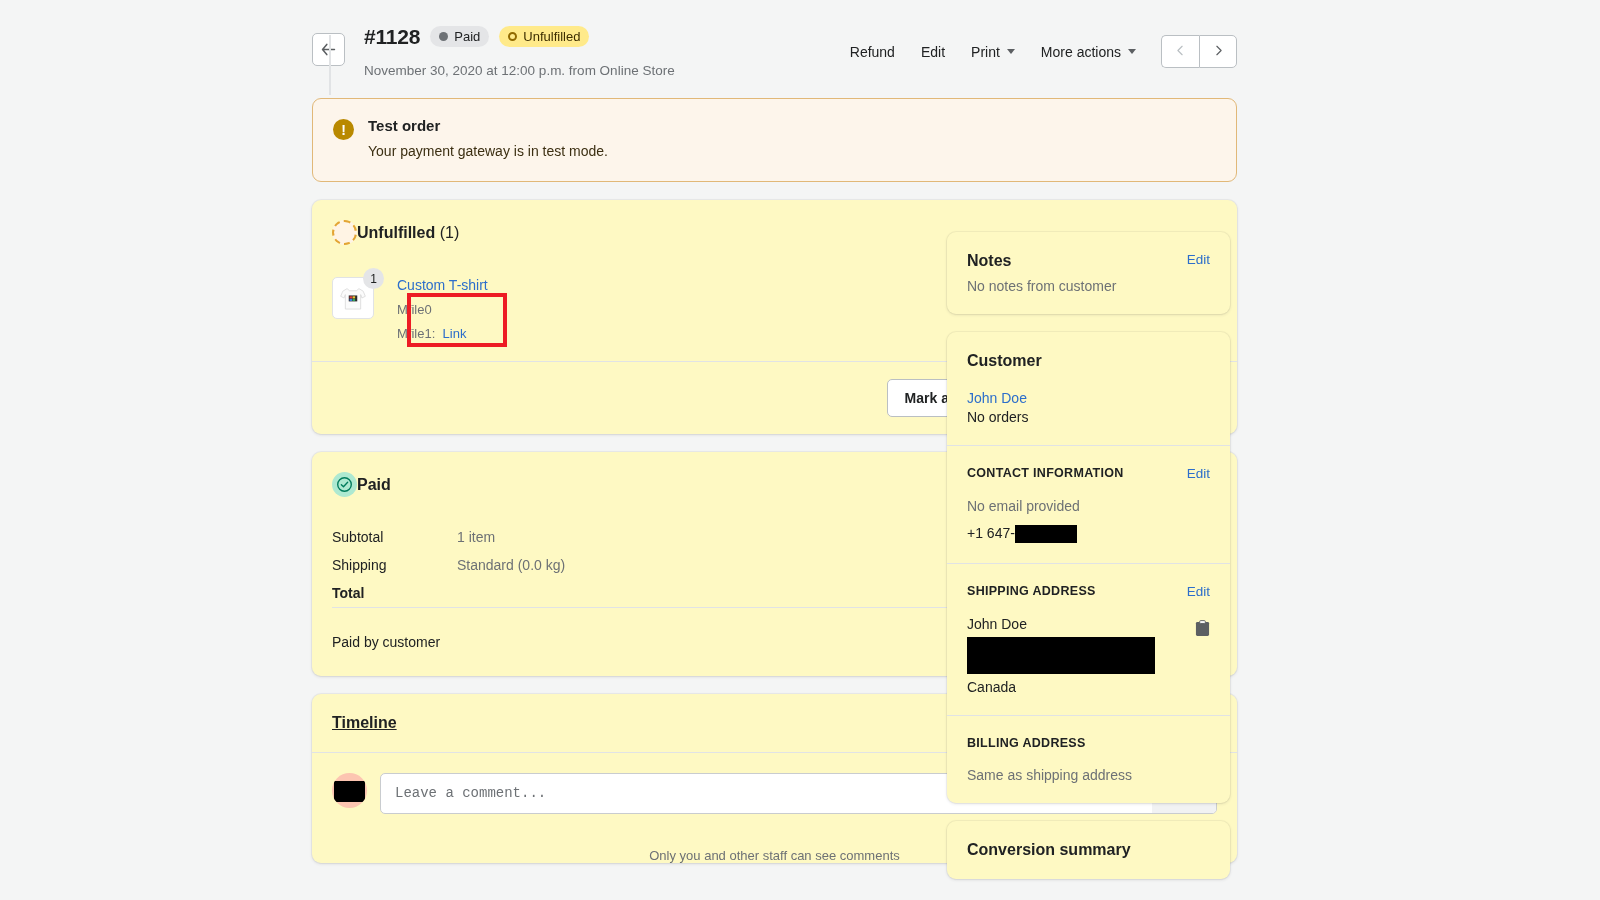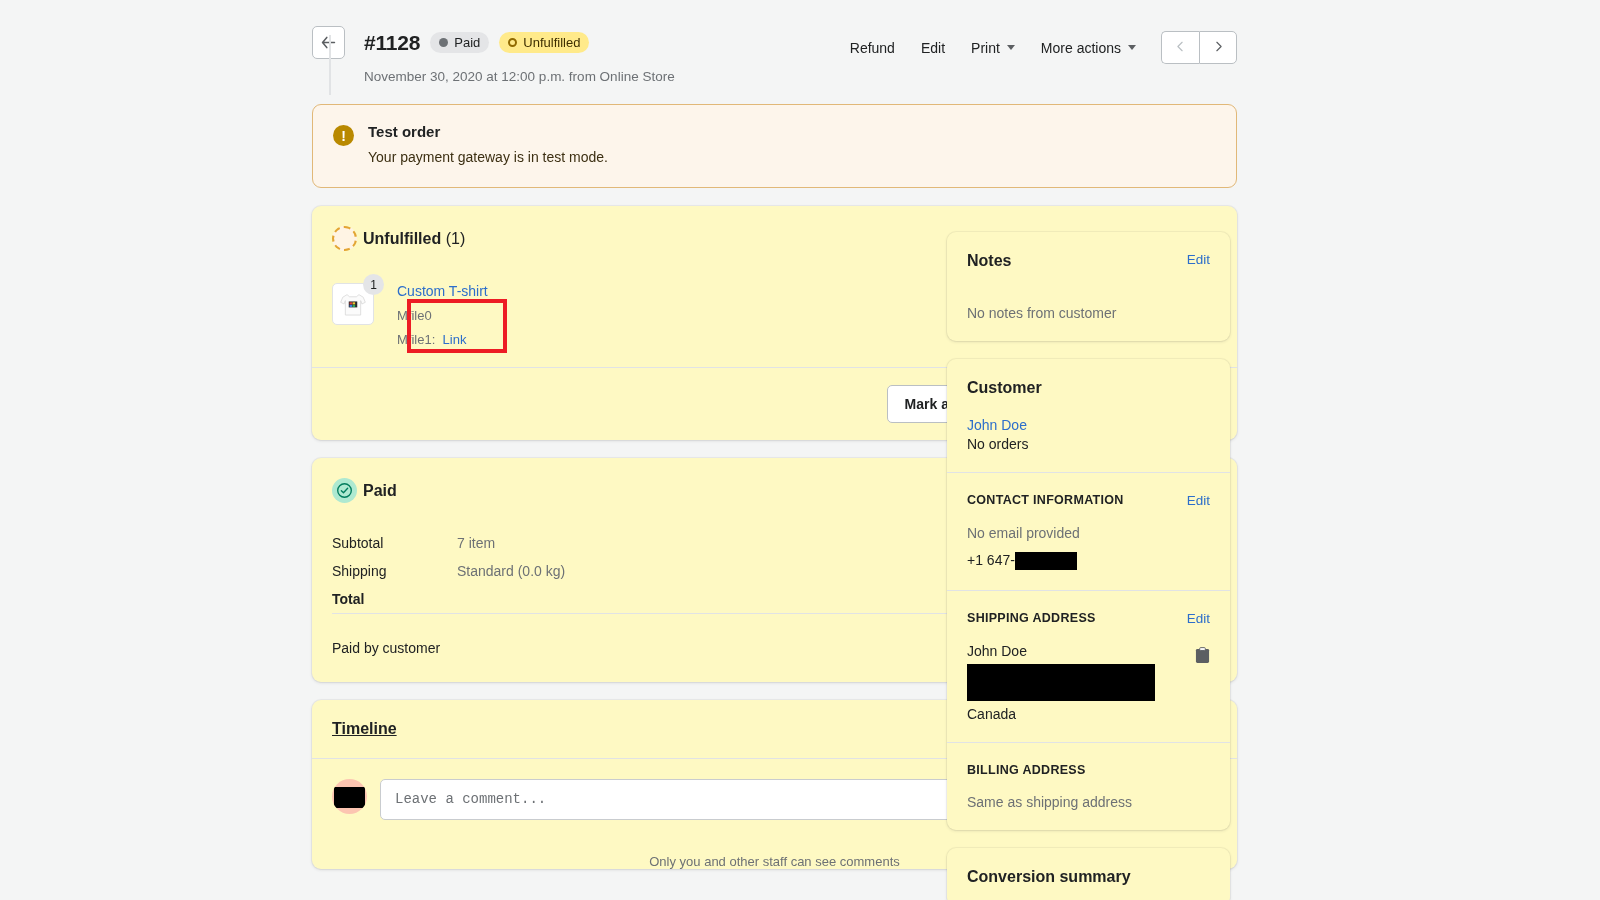--- a/index.html
+++ b/index.html
@@ -8,21 +8,21 @@
     background: #f4f5f5;
     font-family: "Liberation Sans", sans-serif;
     color: #202223;
     overflow: hidden;
   }
   .page { position: relative; width: 1600px; height: 900px; }
   .col-main { position: absolute; left: 312px; top: 0; width: 925px; }
   .col-side { position: absolute; left: 947px; top: 232px; width: 283px; }
 
   
-  .hdr { display: flex; align-items: flex-start; padding-top: 26px; }
+  .hdr { display: flex; align-items: center; padding-top: 20px; }
   .back-btn {
     width: 33px; height: 33px; border: 1px solid #babfc3; border-radius: 5px;
     background: #fff; display: flex; align-items: center; justify-content: center;
     cursor: pointer; flex: none;
   }
   .back-btn svg { display: block; }
   .hdr-mid { margin-left: 19px; flex: 1; }
   .hdr-title-row { display: flex; align-items: center; gap: 10px; height: 33px; }
   .order-no { font-size: 21px; font-weight: bold; letter-spacing: -.2px; }
   .badge {
@@ -75,21 +75,21 @@
   }
 
   
   .card {
     background: #fef9c3; border-radius: 9px;
     box-shadow: 0 0 0 1px rgba(63,63,68,.05), 0 1px 3px rgba(63,63,68,.15);
   }
   .card + .card { margin-top: 18px; }
   .card-pad { padding: 20px; }
 
-  .sec-head { display: flex; align-items: center; gap: 6px; }
+  .sec-head { display: flex; align-items: center; gap: 0; }
   .sec-title { font-size: 16px; font-weight: bold; }
   .sec-title .muted { font-weight: normal; }
   .icon-dashed {
     width: 25px; height: 25px; border-radius: 50%; flex: none;
     border: 2px dashed #e3a534; background: #fff4e4;
   }
   .icon-check {
     width: 25px; height: 25px; border-radius: 50%; flex: none;
     background: #aee9d1; display: flex; align-items: center; justify-content: center;
   }
@@ -174,21 +174,21 @@
   .post-btn {
     background: #f1f2f3; border: none; height: 41px; padding: 0 18px;
     font-size: 14px; color: #8c9196; cursor: default; font-family: inherit;
   }
   .tl-note { font-size: 13px; color: #6d7175; text-align: center; margin-top: 14px; }
 
   
   .s-head { display: flex; align-items: flex-start; justify-content: space-between; }
   .s-title { font-size: 16px; font-weight: bold; }
   .s-edit { font-size: 13.5px; color: #2c6ecb; cursor: pointer; }
-  .s-body { font-size: 14px; color: #6d7175; margin-top: 35px; }
+  .s-body { font-size: 14px; color: #6d7175; margin-top: 8px; }
   .s-link { font-size: 14px; color: #2c6ecb; cursor: pointer; }
   .s-text { font-size: 14px; color: #202223; margin-top: 3px; }
   .s-sub { border-top: 1px solid #e1e3e5; padding: 20px; }
   .s-label { font-size: 12.5px; font-weight: bold; letter-spacing: .3px; color: #202223; }
   .redact-bar { display: inline-block; background: #000; vertical-align: middle; }
   .addr-row { display: flex; justify-content: space-between; align-items: flex-start; }
 </style>
 </head>
 <body>
 
@@ -312,21 +312,21 @@
               <path d="M6.3 10.2 L8.8 12.7 L13.7 7.4" fill="none" stroke="#007b5c" stroke-width="1.6" stroke-linecap="round" stroke-linejoin="round"></path>
             </svg>
           </span>
           <span class="sec-title">Paid</span>
         </div>
 
         <table class="tot-table">
           <tbody>
               <tr>
             <td class="tot-label">Subtotal</td>
-            <td class="tot-desc">7 item</td>
+            <td class="tot-desc">1 item</td>
             <td class="tot-amt">$20.00</td>
           </tr>
           <tr>
             <td class="tot-label">Shipping</td>
             <td class="tot-desc">Standard (0.0 kg)</td>
             <td class="tot-amt">$13.90</td>
           </tr>
           <tr class="tot-bold">
             <td class="tot-label">Total</td>
             <td class="tot-desc"></td>

